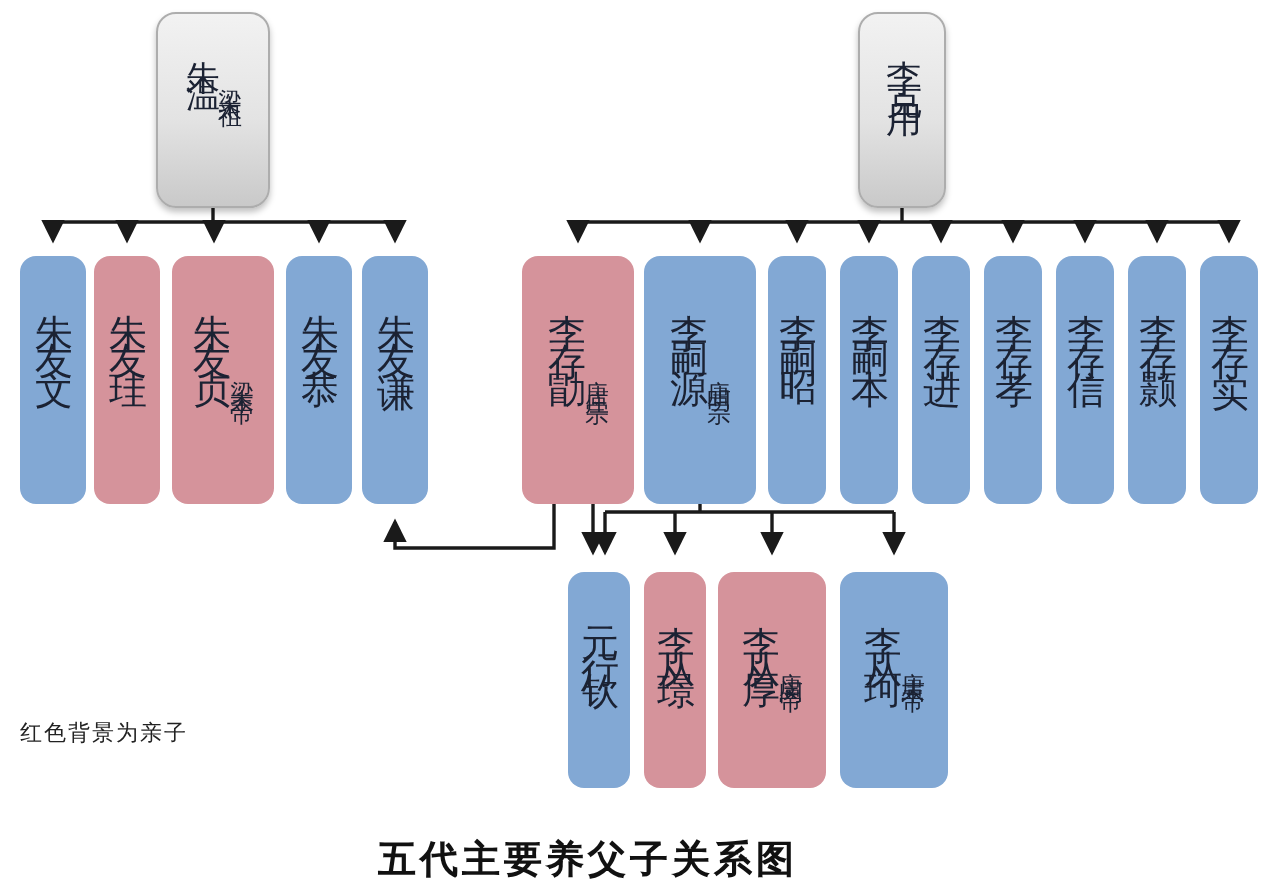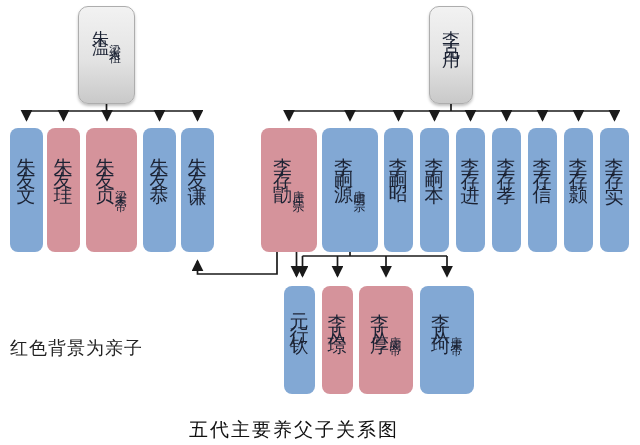--- a/index.html
+++ b/index.html
@@ -28,26 +28,26 @@
     writing-mode:vertical-lr;text-orientation:upright;
     font-size:12px;letter-spacing:5px;margin-top:52px;
     color:#1b2233;line-height:1;
   }
   .node.gen3 .vname{margin-top:12px;letter-spacing:12px;}
   .node.gen3 .vsub{margin-top:40px;letter-spacing:4px;}
   .root .vname{font-size:17px;letter-spacing:9px;margin-top:10px;}
   .root .vsub{font-size:12px;letter-spacing:4px;margin-top:27px;}
   .root.single .vname{font-size:18px;letter-spacing:11px;margin-top:9px;}
   .legend{
-    position:absolute;left:10px;top:336px;
-    font-size:18px;letter-spacing:1px;line-height:23px;color:#222222;
+    position:absolute;left:10px;top:355px;
+    font-size:11px;letter-spacing:1px;line-height:23px;color:#222222;
   }
   .title{
     position:absolute;left:0;top:417px;width:588px;text-align:center;
-    font-size:19px;font-weight:normal;letter-spacing:2px;color:#111111;
+    font-size:19px;font-weight:bold;letter-spacing:2px;color:#111111;
   }
 </style>
 </head>
 <body>
 
 <div class="canvas">
 
   <svg class="wires" viewBox="0 0 640 445" xmlns="http://www.w3.org/2000/svg">
     <defs>
       <marker id="ah" markerWidth="8" markerHeight="8" refX="6" refY="3.5" orient="auto">

